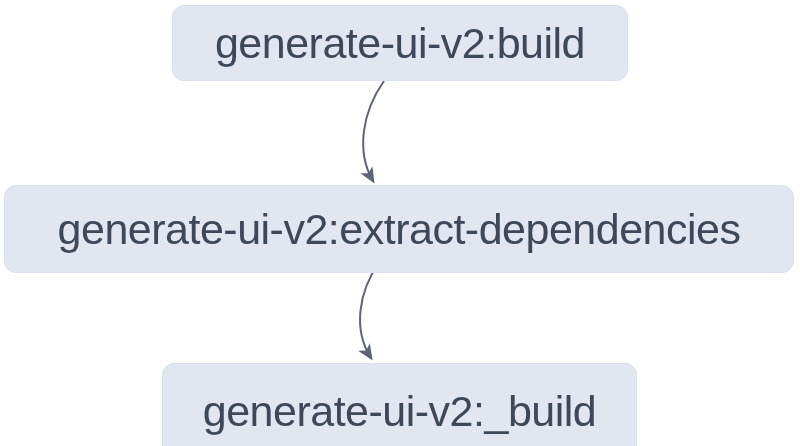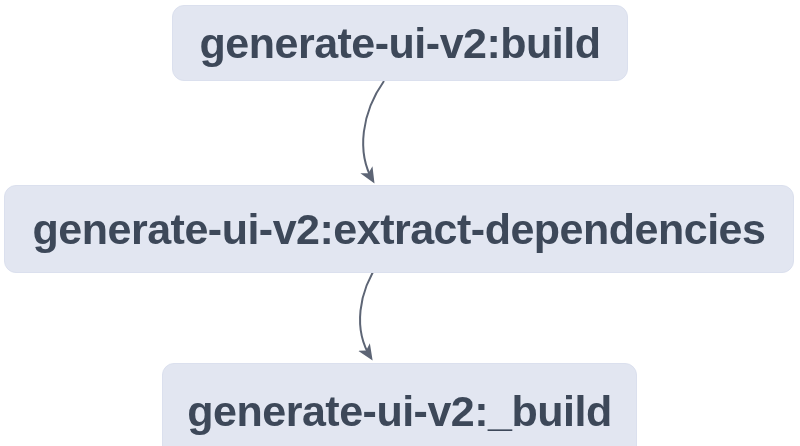--- a/index.html
+++ b/index.html
@@ -12,21 +12,21 @@
   html,body{margin:0;padding:0;}
   body{
     width:800px;height:446px;
     background:var(--bg);
     font-family:"Liberation Sans", sans-serif;
     position:relative;
     overflow:hidden;
   }
   .canvas{
     position:absolute;inset:0;
-    width:800px;height:446px;font-weight:bold;
+    width:800px;height:446px;
   }
   .edge-layer{
     position:absolute;left:0;top:0;
     width:800px;height:446px;
     pointer-events:none;
   }
   .node{
     position:absolute;
     background:var(--node-fill);
     border:1px solid var(--node-border);

